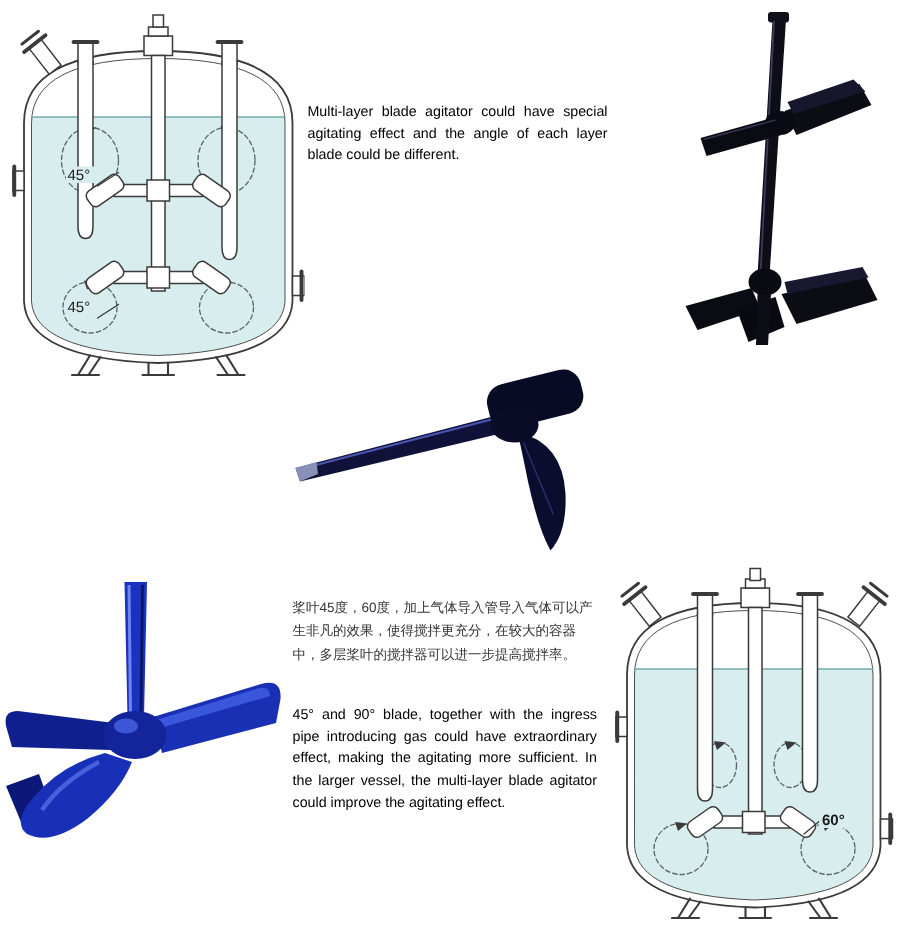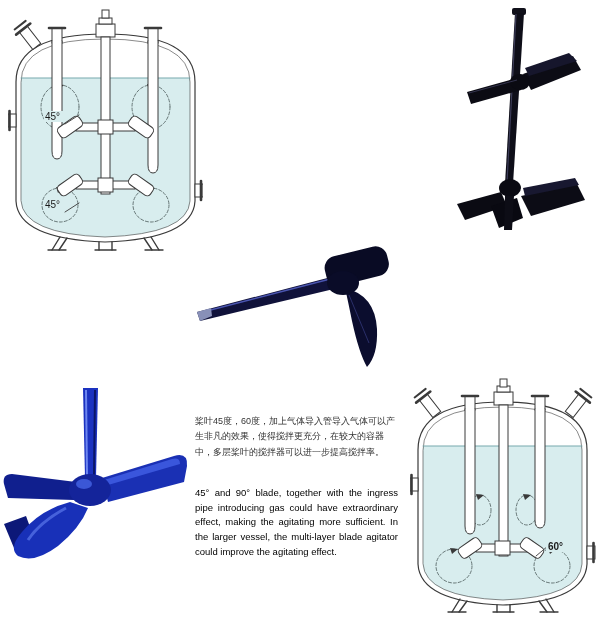--- a/index.html
+++ b/index.html
@@ -7,21 +7,21 @@
   body { font-family:"Liberation Sans", sans-serif; position:relative; overflow:hidden; }
   .page { position:absolute; inset:0; background:#fff; }
   figure { position:absolute; margin:0; }
   .fig-reactor-left  { left:8px;   top:8px; }
   .fig-black-agitator{ left:455px; top:8px; }
   .fig-propeller     { left:195px; top:243px; }
   .fig-blue-agitator { left:0px;   top:388px; }
   .fig-reactor-right { left:410px; top:378px;font-weight:bold; }
   .text-block { position:absolute; }
   .text-top    { left:205px; top:68px;  width:200px; }
-  .text-bottom { left:195px; top:398px; width:203px;margin-top:16px; }
+  .text-bottom { left:195px; top:398px; width:203px; }
   .zh { font-size:9px;   line-height:1.7;  color:#333; }
   .en { font-size:9.5px; line-height:1.55; color:#000; text-align:justify; }
   .text-top .zh    { margin-bottom:42px; }
   .text-bottom .zh { margin-bottom:26px; }
 </style>
 </head>
 <body>
 
 <div class="page">
 
@@ -121,20 +121,21 @@
       <g font-family="Liberation Sans, sans-serif" font-size="10" fill="#1a1a1a">
         <rect x="36" y="103" width="21" height="11" fill="#d8edee"></rect>
         <rect x="36" y="191" width="21" height="11" fill="#d8edee"></rect>
         <text x="37" y="112">45°</text>
         <text x="37" y="200">45°</text>
       </g>
     </svg>
   </figure>
 
   <section class="text-block text-top">
+    <p class="en">Multi-layer blade agitator could have special agitating effect and the angle of each layer blade could be different.</p>
   </section>
 
   <figure class="fig-black-agitator">
     <svg viewBox="0 0 140 228" width="140" height="228">
       <g>
         <rect x="57" y="0" width="14" height="7" rx="2" fill="#10101a"></rect>
         <polygon points="60,5 69,5 58,176 50,176" fill="#0e0e18"></polygon>
         <line x1="61" y1="6" x2="52" y2="174" stroke="#3c3c58" stroke-width="1.2"></line>
       </g>
       <g>

